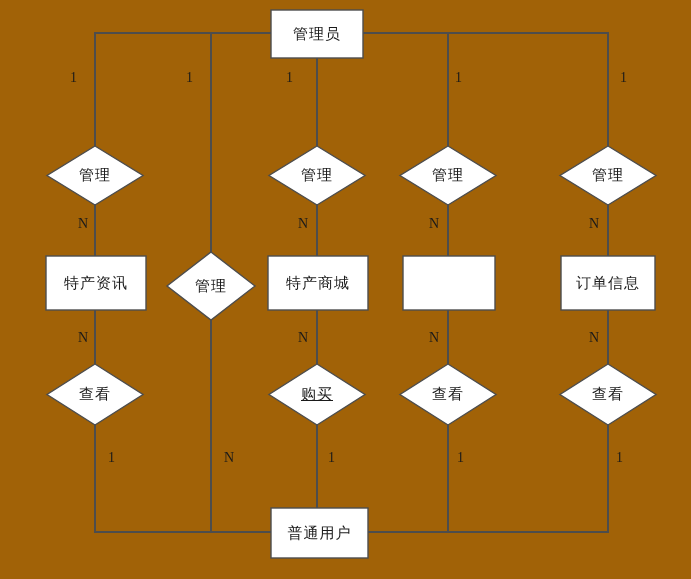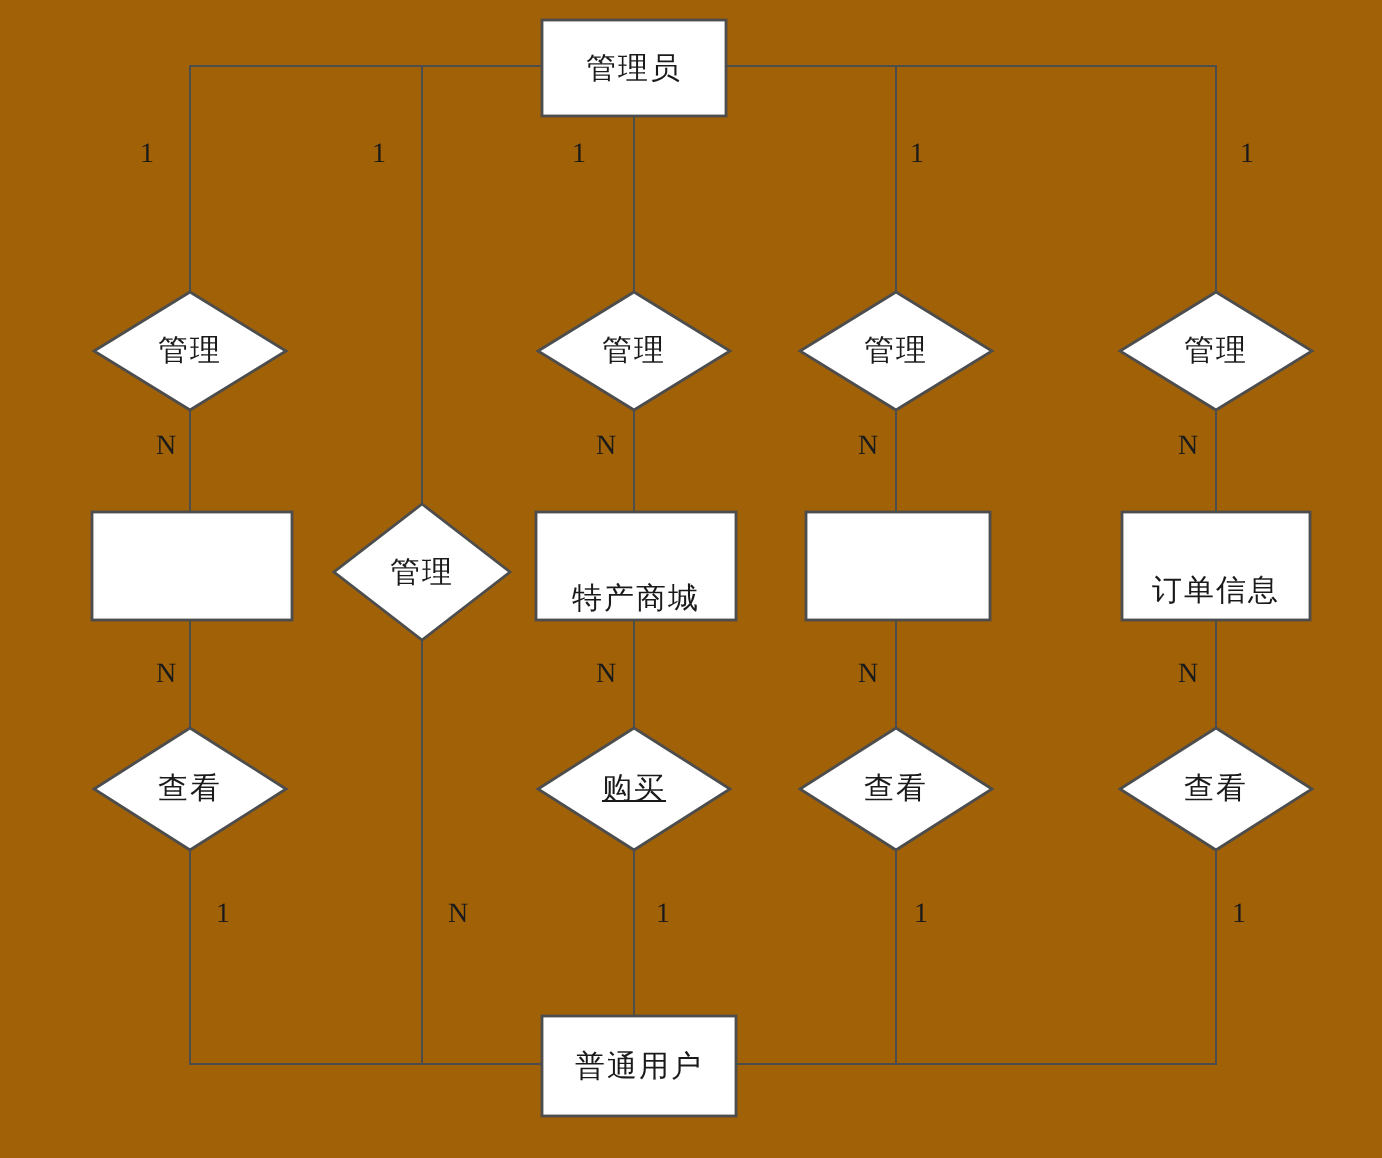--- a/index.html
+++ b/index.html
@@ -97,22 +97,23 @@
     <polygon class="er-shape" points="317,146 365,175.5 317,205 269,175.5"></polygon>
     <polygon class="er-shape" points="448,146 496,175.5 448,205 400,175.5"></polygon>
     <polygon class="er-shape" points="608,146 656,175.5 608,205 560,175.5"></polygon>
     <polygon class="er-shape" points="95,364 143,394.5 95,425 47,394.5"></polygon>
     <polygon class="er-shape" points="317,364 365,394.5 317,425 269,394.5"></polygon>
     <polygon class="er-shape" points="448,364 496,394.5 448,425 400,394.5"></polygon>
     <polygon class="er-shape" points="608,364 656,394.5 608,425 560,394.5"></polygon>
   </svg>
 
   <div class="shape-label" style="left:271px; top:10px; width:92px; height:48px;">管理员</div>
-  <div class="shape-label" style="left:268px; top:272px; width:100px; height:54px;border-radius:18px;">特产商城</div>
-  <div class="shape-label" style="left:561px; top:268px; width:94px; height:54px;border-radius:23px;">订单信息</div>
+  <div class="shape-label" style="left:46px; top:256px; width:100px; height:54px;">特产资讯</div>
+  <div class="shape-label" style="left:268px; top:256px; width:100px; height:54px;border-radius:18px;">特产商城</div>
+  <div class="shape-label" style="left:561px; top:256px; width:94px; height:54px;border-radius:23px;">订单信息</div>
   <div class="shape-label" style="left:271px; top:508px; width:97px; height:50px;text-align:center;">普通用户</div>
 
   <div class="shape-label" style="left:47px; top:146px; width:96px; height:59px;">管理</div>
   <div class="shape-label" style="left:167px; top:252px; width:88px; height:68px;">管理</div>
   <div class="shape-label" style="left:269px; top:146px; width:96px; height:59px;">管理</div>
   <div class="shape-label" style="left:400px; top:146px; width:96px; height:59px;">管理</div>
   <div class="shape-label" style="left:560px; top:146px; width:96px; height:59px;">管理</div>
   <div class="shape-label" style="left:47px; top:364px; width:96px; height:61px;">查看</div>
   <div class="shape-label" style="left:269px; top:364px; width:96px; height:61px;text-decoration:underline;">购买</div>
   <div class="shape-label" style="left:400px; top:364px; width:96px; height:61px;">查看</div>

